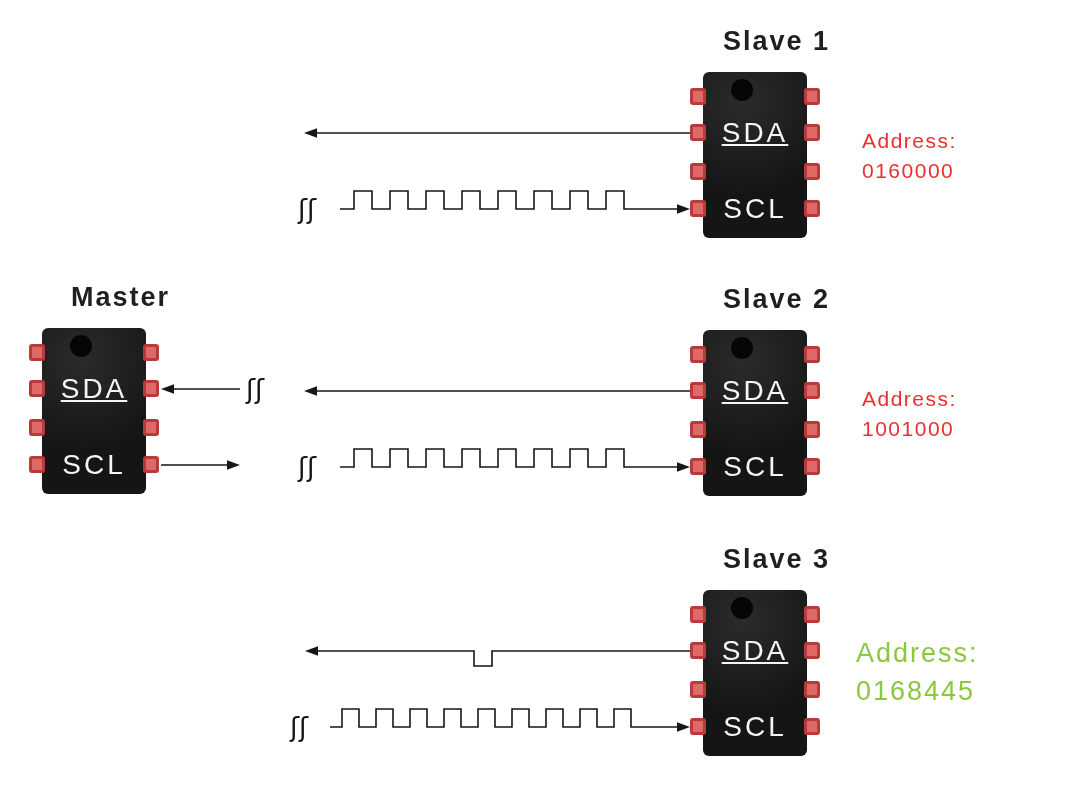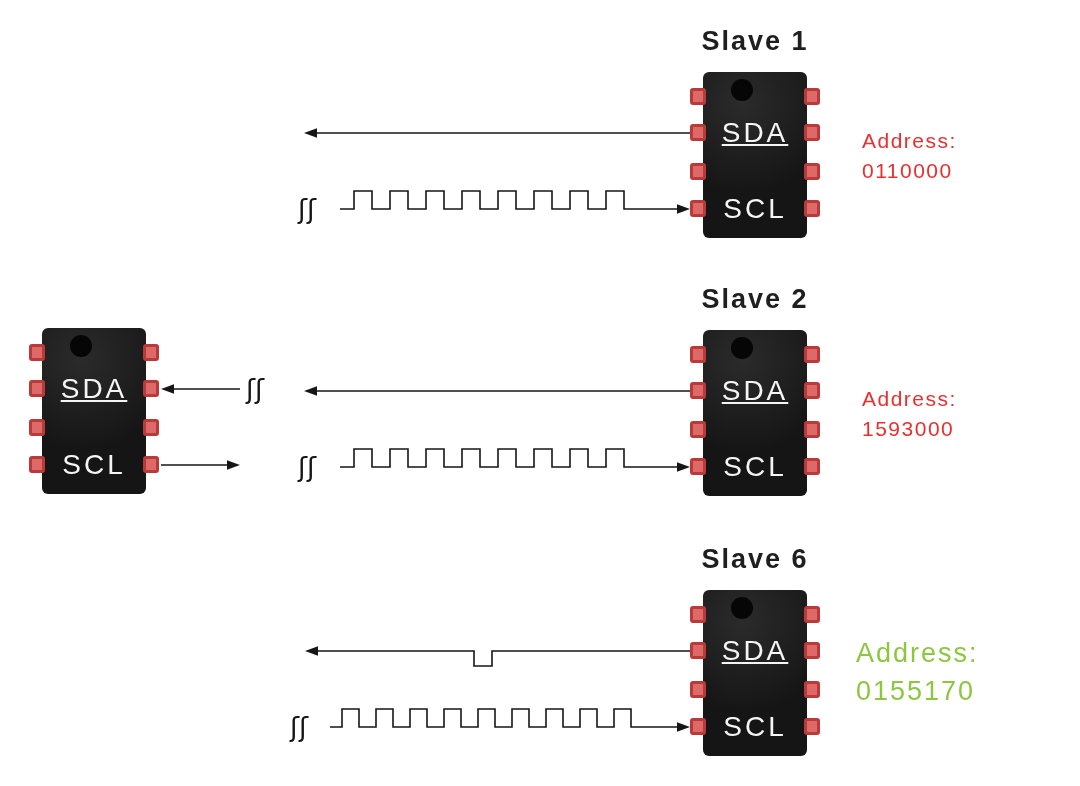--- a/index.html
+++ b/index.html
@@ -26,21 +26,21 @@
   .pin.l { left:-13px; }
   .pin.r { right:-13px; }
   .pinlabel {
     position:absolute; left:0; width:104px; text-align:center;
     color:#f5f5f5; font-size:28px; letter-spacing:3px; line-height:32px;
   }
   .pinlabel.sda { top:45px;text-decoration:underline; }
   .pinlabel.scl { top:121px; }
 
   .chip-title {
-    position:absolute; text-align:center; font-size:27px; font-weight:600;
+    position:absolute; text-align:right; font-size:27px; font-weight:600;
     letter-spacing:2px; color:#1f1f1f;
   }
 
   .address {
     position:absolute; font-size:21px; font-weight:400;
     letter-spacing:1.5px; line-height:30px;
   }
   .address.big { font-size:27px; line-height:38px; letter-spacing:2px; }
 
   svg text.squiggle {
@@ -94,23 +94,24 @@
       </g>
 
       <g>
         <path d="M330 727 h12 v-18 h17 v18 h17 v-18 h17 v18 h17 v-18 h17 v18 h17 v-18 h17 v18 h17 v-18 h17 v18 h17 v-18 h17 v18 h17 v-18 h17 v18 h17 v-18 h17 v18 h17 v-18 h17 v18 H678"></path>
         <polygon points="690,727 677,722.2 677,731.8" fill="#161616" stroke="none"></polygon>
       </g>
       <text class="squiggle" x="290" y="736" stroke="none" fill="#161616">ʃʃ</text>
     </g>
   </svg>
 
+  <div class="chip-title" style="left:20px; top:282px; width:150px;">Master</div>
   <div class="chip-title" style="left:680px; top:26px; width:150px;">Slave 1</div>
   <div class="chip-title" style="left:680px; top:284px; width:150px;">Slave 2</div>
-  <div class="chip-title" style="left:680px; top:544px; width:150px;">Slave 6</div>
+  <div class="chip-title" style="left:680px; top:544px; width:150px;">Slave 3</div>
 
   <div class="chip" style="left:42px; top:328px;">
     <span class="pin l" style="top:16px"></span>
     <span class="pin l" style="top:52px"></span>
     <span class="pin l" style="top:91px"></span>
     <span class="pin l" style="top:128px"></span>
     <span class="pin r" style="top:16px"></span>
     <span class="pin r" style="top:52px"></span>
     <span class="pin r" style="top:91px"></span>
     <span class="pin r" style="top:128px"></span>
@@ -156,24 +157,24 @@
     <span class="pin r" style="top:52px"></span>
     <span class="pin r" style="top:91px"></span>
     <span class="pin r" style="top:128px"></span>
     <div class="dimple"></div>
     <div class="pinlabel sda">SDA</div>
     <div class="pinlabel scl">SCL</div>
   </div>
 
   <div class="address" style="left: 862px; top: 126px; color: rgb(232, 49, 46);">
     <div>Address:</div>
-    <div>0110000</div>
+    <div>0160000</div>
   </div>
   <div class="address" style="left: 862px; top: 384px; color: rgb(232, 49, 46);">
     <div>Address:</div>
-    <div>1593000</div>
+    <div>1001000</div>
   </div>
   <div class="address big" style="left: 856px; top: 634px; color: rgb(141, 198, 63);">
     <div>Address:</div>
-    <div>0155170</div>
+    <div>0168445</div>
   </div>
 
 </div>
 
 </body></html>

